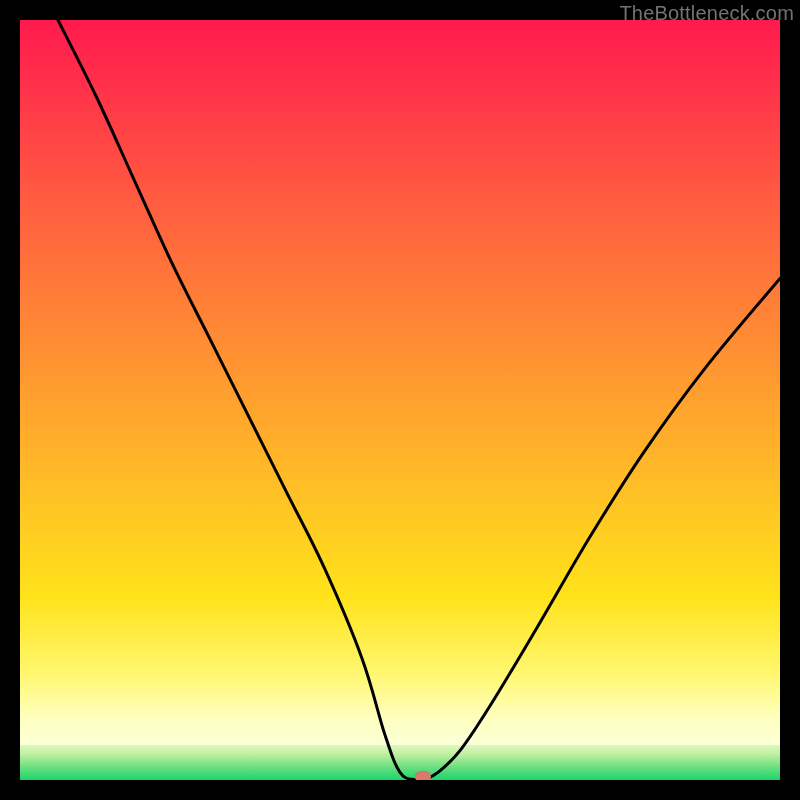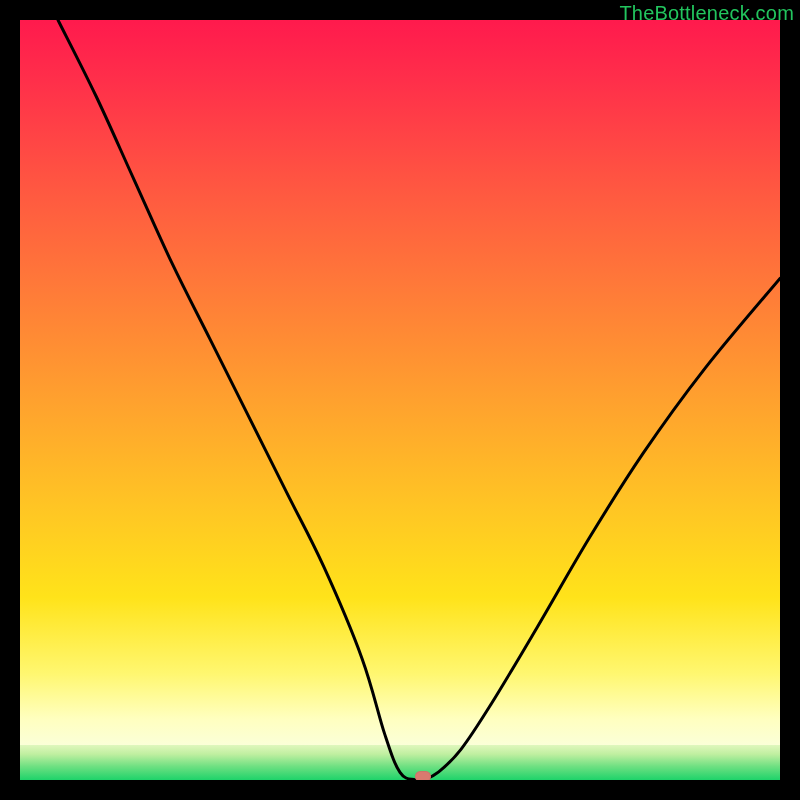--- a/index.html
+++ b/index.html
@@ -44,21 +44,21 @@
       #dff7bd 95.4%,
       #c0efa0 96.6%,
       #6fe082 98.2%,
       #1ed36a 100%
     );
   }
   .watermark {
     position: absolute;
     top: 2px;
     right: 6px;
-    color: #22c55e;
+    color: #737373;
     font-size: 20px;
     font-weight: 500;
     letter-spacing: 0.2px;
     user-select: none;
   }
   svg.curve {
     position: absolute;
     inset: 0;
   }
   .marker {

